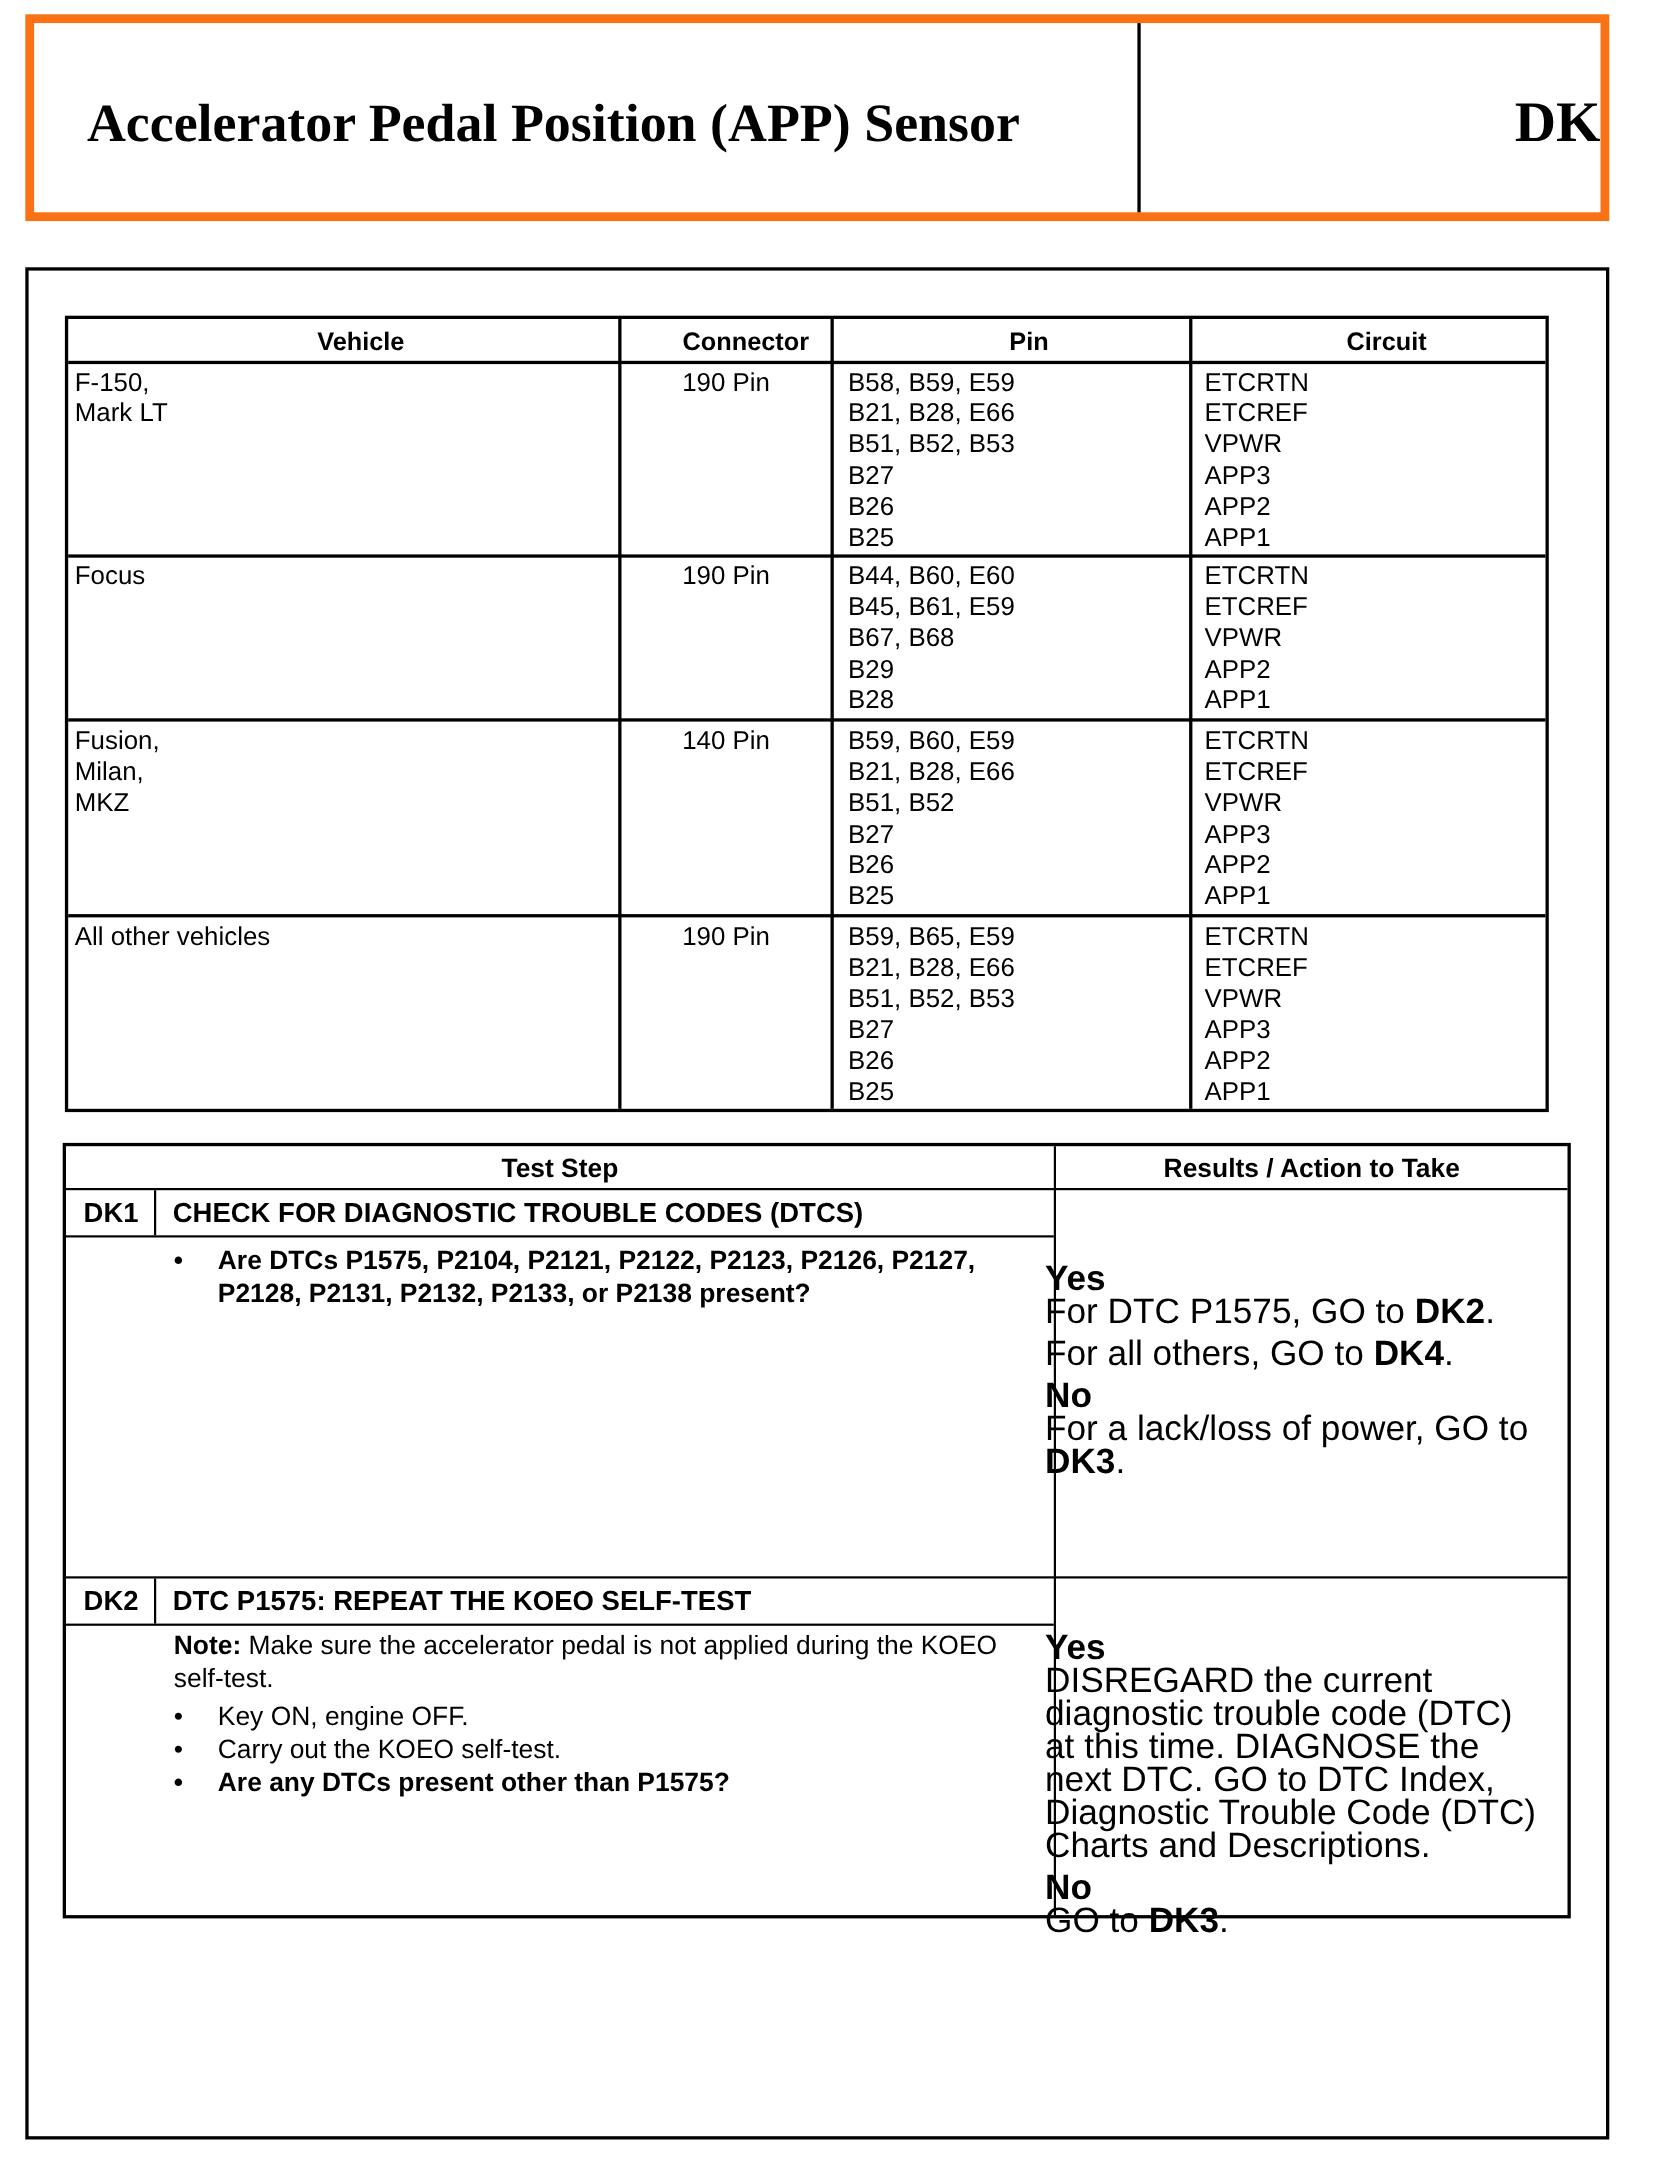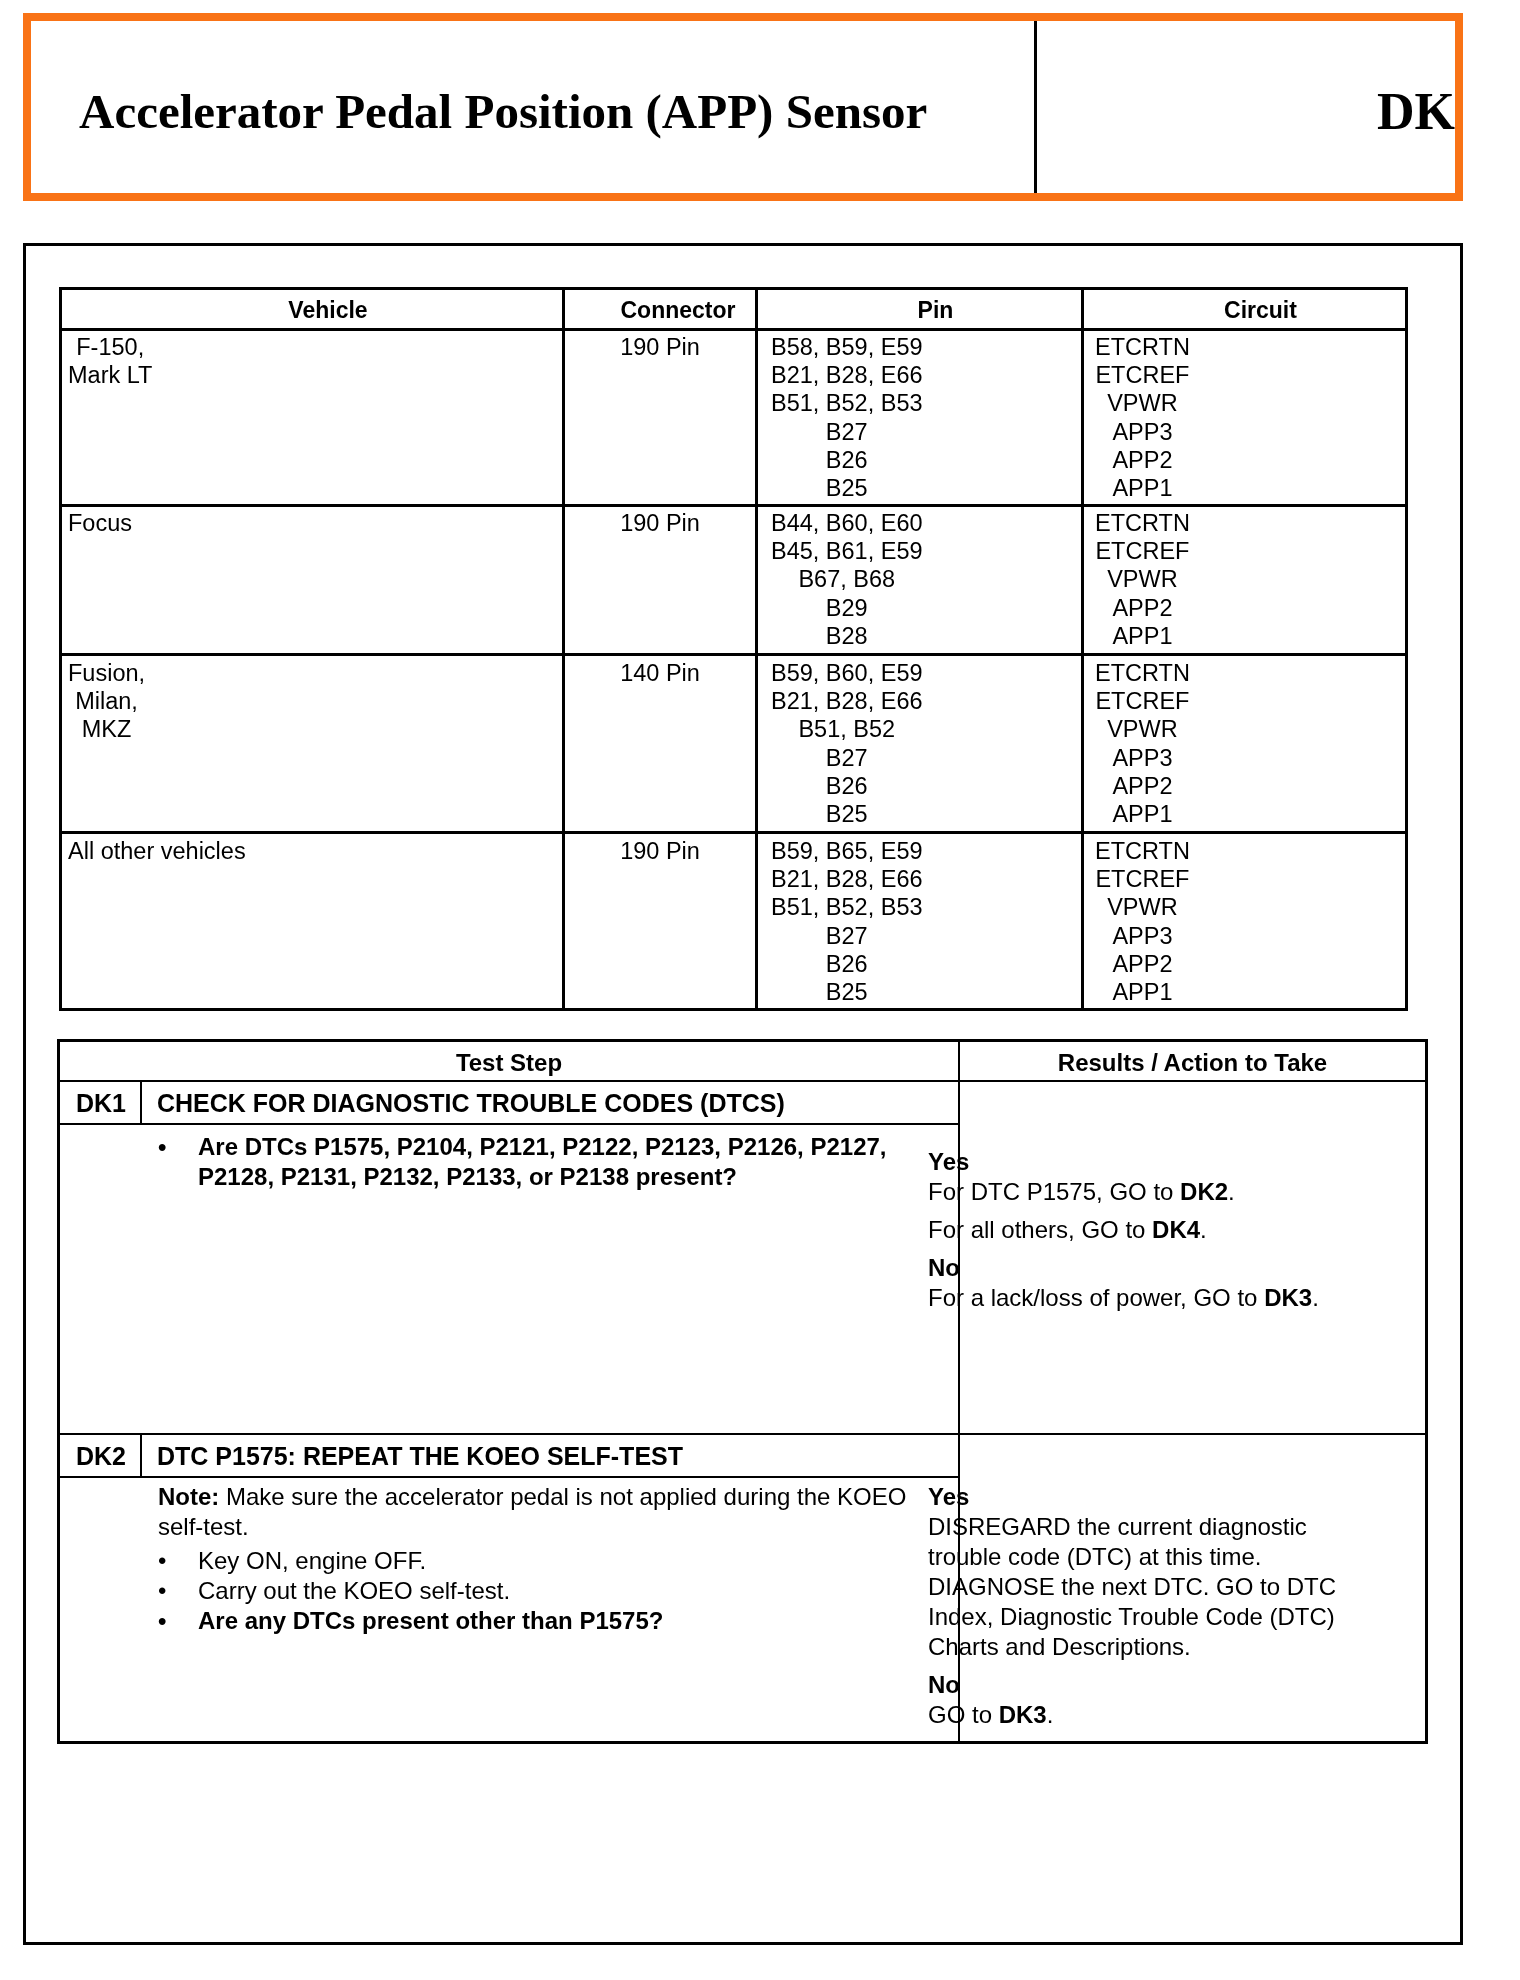--- a/index.html
+++ b/index.html
@@ -17,35 +17,35 @@
     font-family: "Liberation Serif", "DejaVu Serif", serif; font-weight: bold; font-size: 52px; border-radius: 30px; }
 
   
   #content-box { left: 23px; top: 243px; width: 1440px; height: 1702px; border: 3px solid #000; }
 
   
   #pin-table { left: 59px; top: 287px; width: 1349px; height: 724px; border: 3px solid #000; }
   .t1-vline { position: absolute; top: 0; bottom: 0; width: 3px; background: #000; }
   .t1-hline { position: absolute; left: 0; right: 0; height: 3px; background: #000; }
   .t1-head { position: absolute; top: 0; height: 40px; line-height: 40px; text-align: center; font-weight: bold; font-size: 23px; padding-left: 32px; }
-  .t1-cell { position: absolute; font-size: 23.5px; line-height: 28.2px; white-space: pre; text-align: center; }
+  .t1-cell { position: absolute; font-size: 23.5px; line-height: 28.2px; white-space: pre; }
   .t1-cell.center { text-align: center; }
 
   
   #test-table { left: 57px; top: 1039px; width: 1371px; height: 705px; border: 3px solid #000; }
   .t2-vline { position: absolute; width: 2px; background: #000; }
   .t2-hline { position: absolute; height: 2px; background: #000; }
   .t2-head { position: absolute; top: 0; height: 40px; line-height: 42px; text-align: center; font-weight: bold; font-size: 24px; }
   .step-id { position: absolute; left: 0; width: 82px; text-align: center; font-weight: bold; font-size: 25px; }
   .step-title { position: absolute; left: 97px; font-weight: bold; font-size: 25px; white-space: nowrap; }
   .body-text { position: absolute; font-size: 24px; line-height: 30px; }
   .bold { font-weight: bold; }
   .bullet-row { position: relative; padding-left: 40px; }
   .bullet-row .dot { position: absolute; left: 0; top: 0; }
-  .res-text { position: absolute; left: 868px; width: 450px; font-size: 24px; line-height: 30px; }
+  .res-text { position: absolute; left: 890px; width: 450px; font-size: 32px; line-height: 30px; }
   .res-text p { margin: 0; }
   .res-text .gap { margin-top: 8px; }
 </style>
 </head>
 <body>
 
 <div id="header-box" class="abs">
   <div id="header-title">Accelerator Pedal Position (APP) Sensor</div>
   <div id="header-divider"></div>
   <div id="header-code">DK</div>

